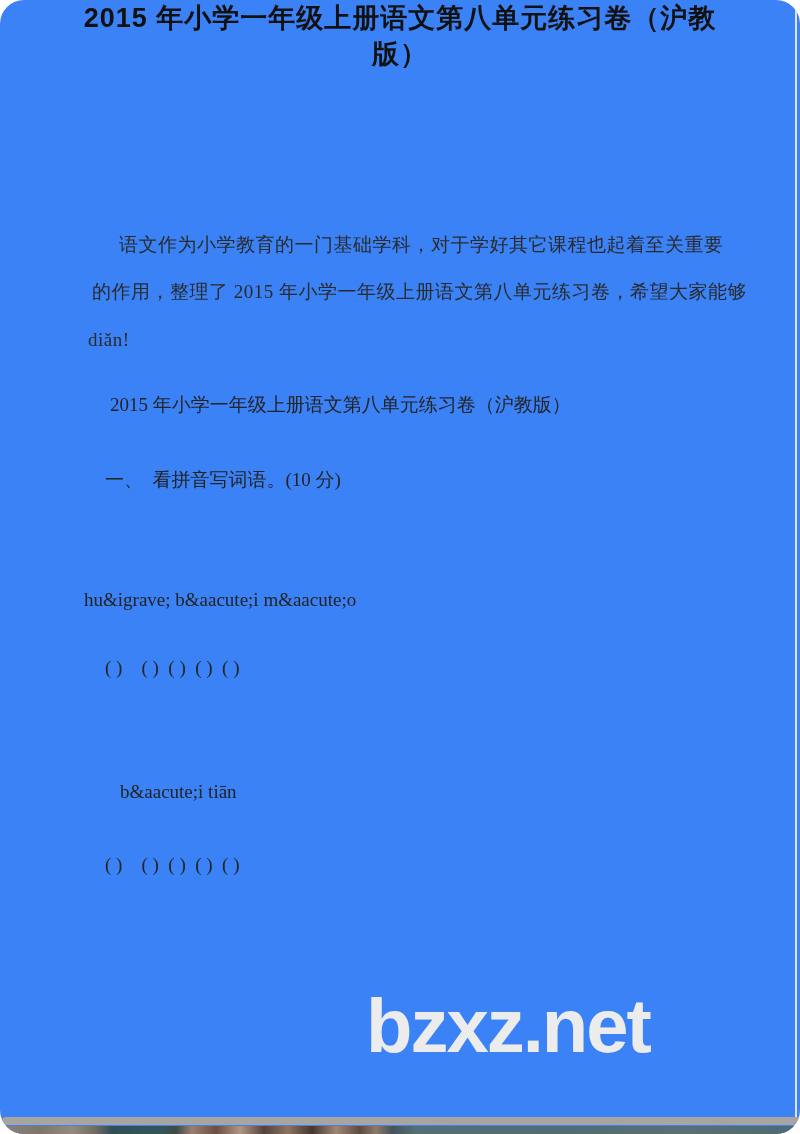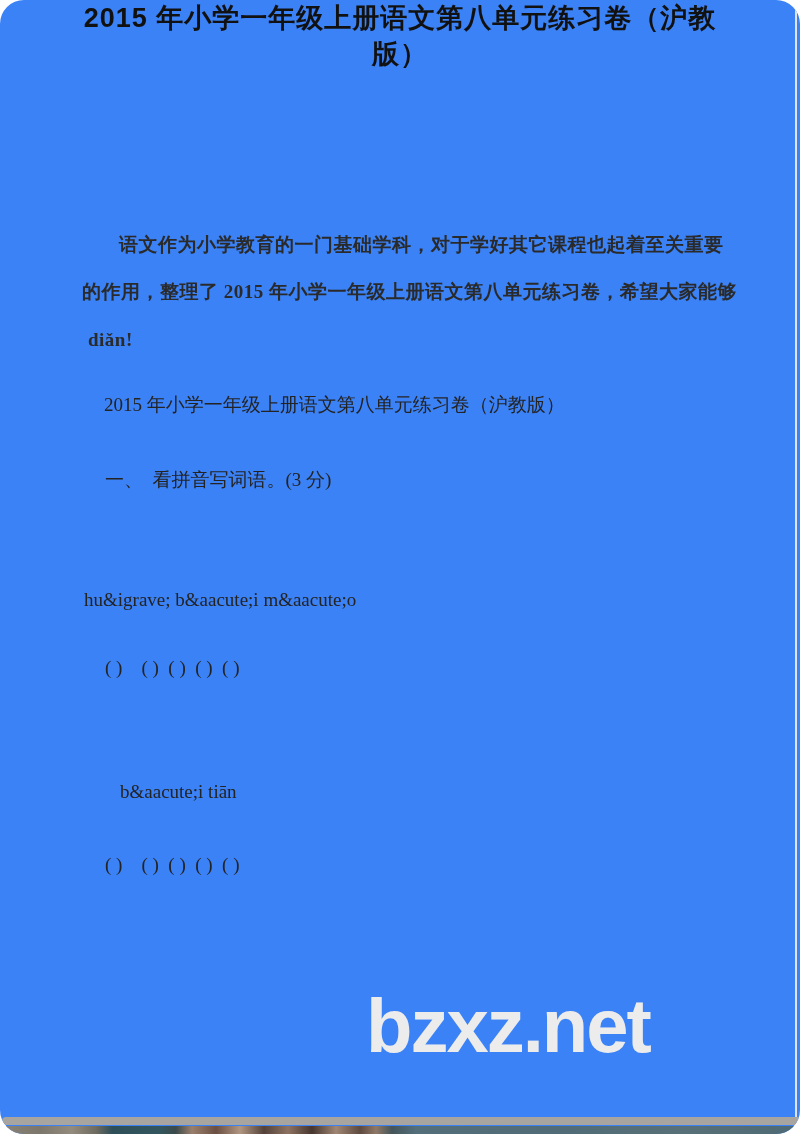--- a/index.html
+++ b/index.html
@@ -27,21 +27,21 @@
     left: 88px;
     right: 92px;
     text-align: center;
     font-family: "Liberation Sans", "DejaVu Sans", sans-serif;
     font-weight: bold;
     font-size: 27px;
     color: #111111;
     letter-spacing: 1px;
     white-space: pre;
   }
-  .intro-line { color: #2a2a2a; letter-spacing: 0.5px; font-weight: bold; }
+  .intro-line { color: #2a2a2a; letter-spacing: 0.5px; }
   .watermark {
     position: absolute;
     left: 366px;
     top: 982px;
     font-family: "Liberation Sans", "DejaVu Sans", sans-serif;
     font-weight: 800;
     font-size: 76px;
     letter-spacing: -2px;
     color: #ececec;
     white-space: pre;
@@ -86,26 +86,26 @@
 <div class="page">
 
   <div class="watermark">bzxz.net</div>
 
   <div class="content">
 
     <div class="title-line" style="top:92px">2015 年小学一年级上册语文第八单元练习卷（沪教</div>
     <div class="title-line" style="top:158px">版）</div>
 
     <div class="line intro-line" style="top:234px; left:119px">语文作为小学教育的一门基础学科，对于学好其它课程也起着至关重要</div>
-    <div class="line intro-line" style="top:281px; left:82px">的作用，整理了 2015 年小学一年级上册语文第八单元练习卷，希望大家能够</div>
+    <div class="line intro-line" style="top:281px; left:92px">的作用，整理了 2015 年小学一年级上册语文第八单元练习卷，希望大家能够</div>
     <div class="line intro-line" style="top:329px; left:88px">diǎn!</div>
 
-    <div class="line" style="top:394px; left:104px">2015 年小学一年级上册语文第八单元练习卷（沪教版）</div>
+    <div class="line" style="top:394px; left:110px">2015 年小学一年级上册语文第八单元练习卷（沪教版）</div>
 
-    <div class="line" style="top:469px; left:105px">一、  看拼音写词语。(3 分)</div>
+    <div class="line" style="top:469px; left:105px">一、  看拼音写词语。(10 分)</div>
 
     <div class="line" style="top:589px; left:84px">hu&amp;igrave; b&amp;aacute;i m&amp;aacute;o</div>
 
     <div class="line" style="top:657px; left:105px">( )    ( )  ( )  ( )  ( )</div>
 
     <div class="line" style="top:781px; left:120px">b&amp;aacute;i tiān</div>
 
     <div class="line" style="top:854px; left:105px">( )    ( )  ( )  ( )  ( )</div>
 
 

